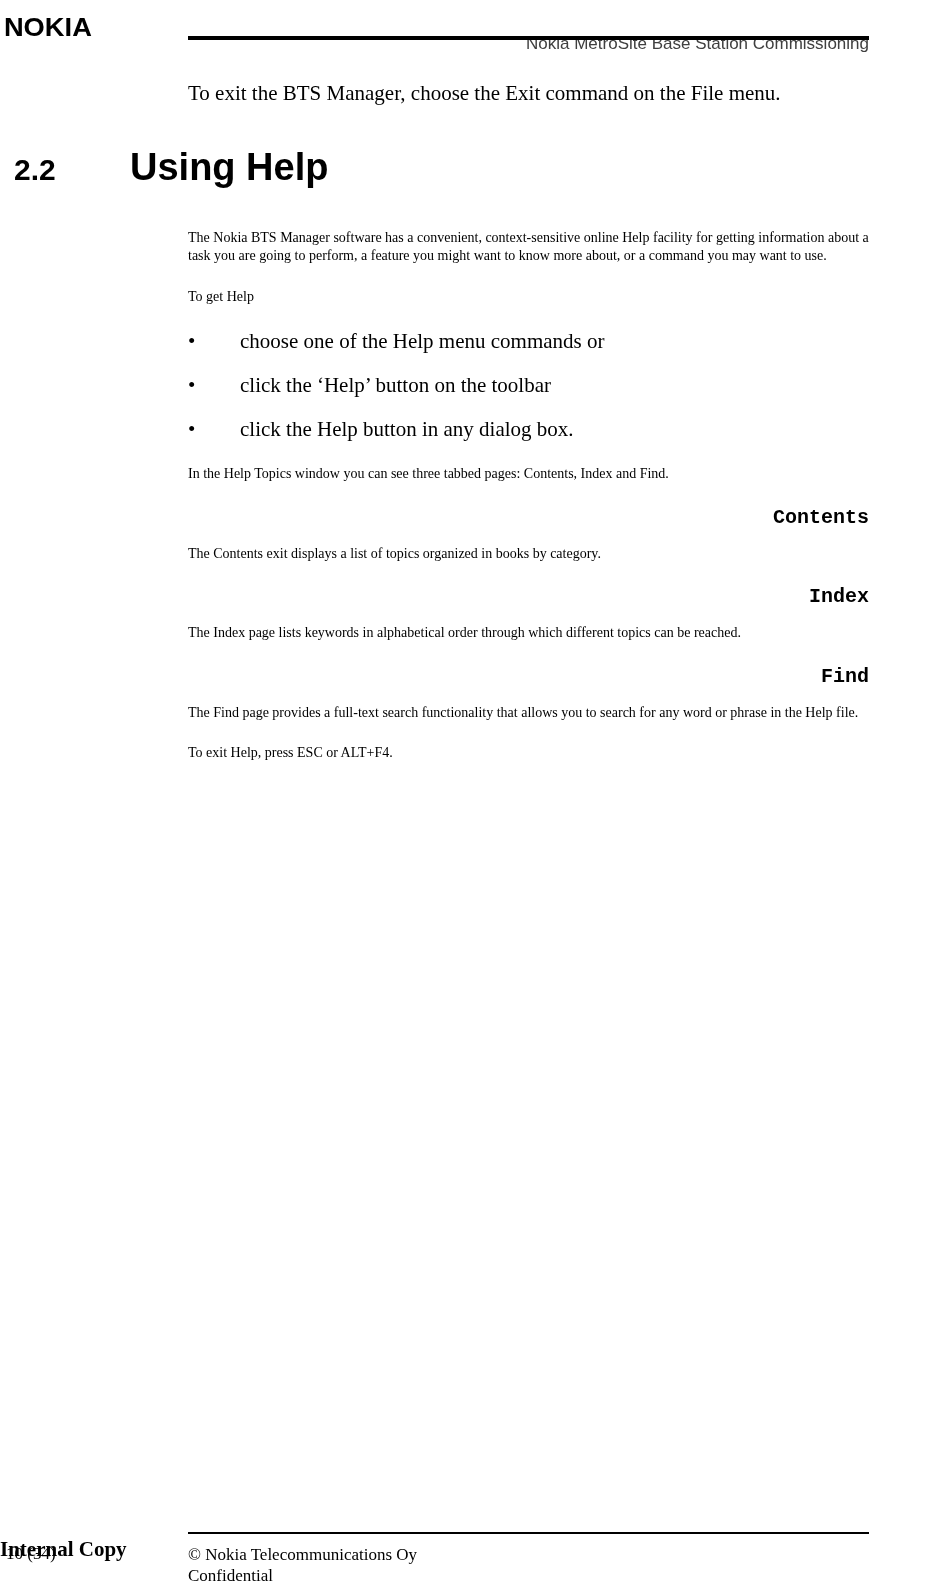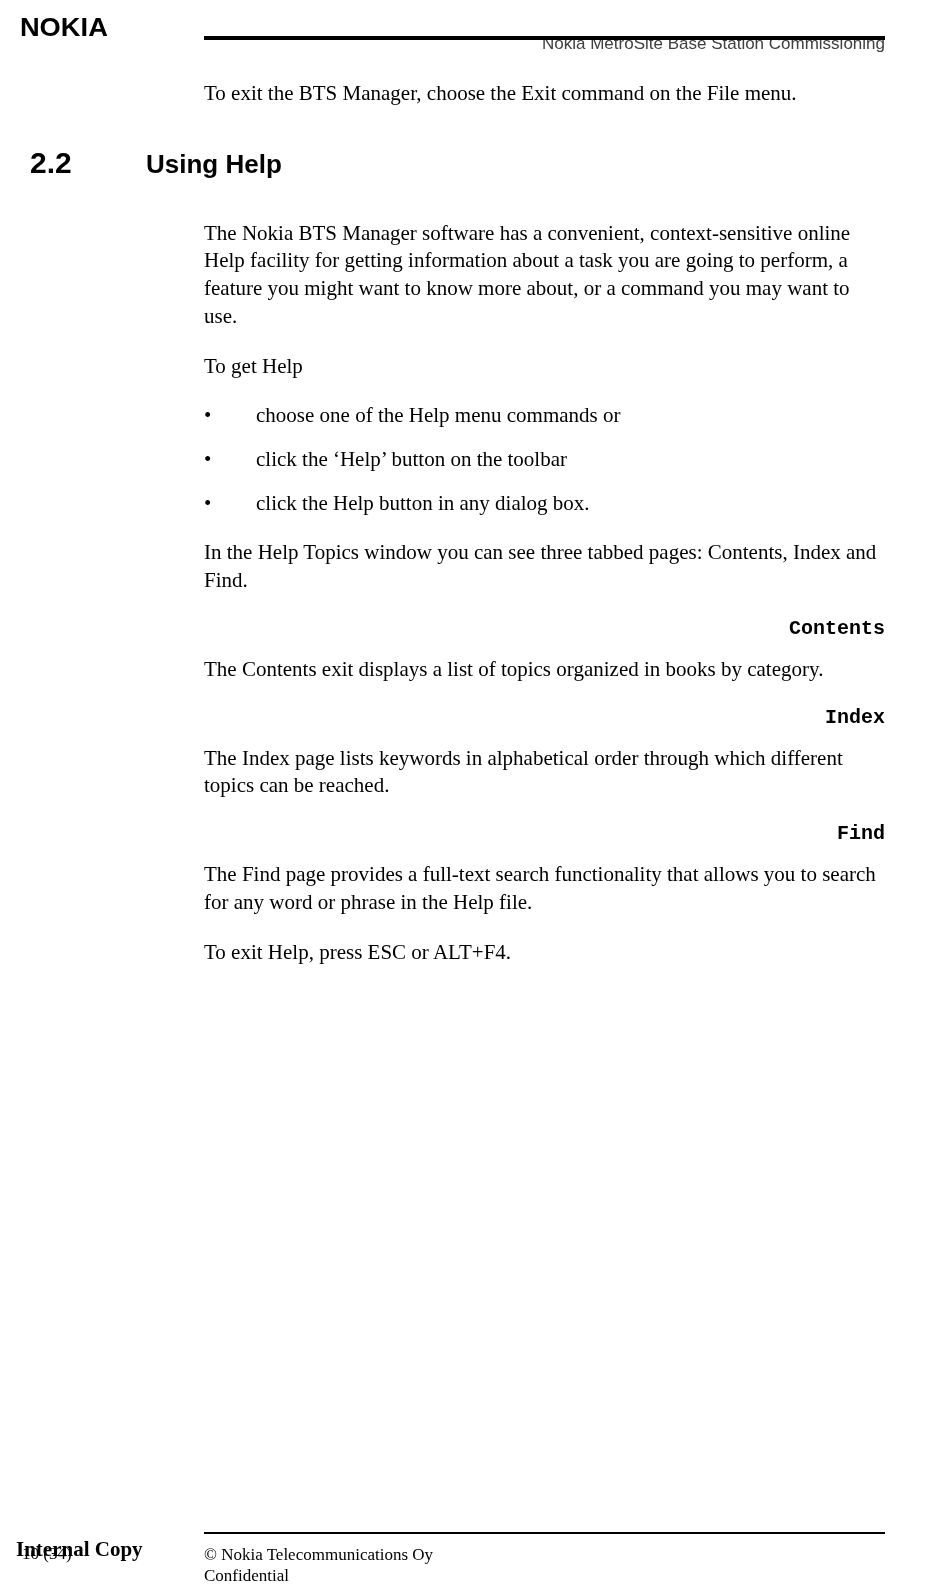--- a/index.html
+++ b/index.html
@@ -1,31 +1,31 @@
 <!DOCTYPE html>
 <html><head>
 <meta charset="utf-8">
 <style>
   * { margin: 0; padding: 0; box-sizing: border-box; }
   html, body { width: 944px; height: 1592px; background: #fff; font-family: "Helvetica Neue", Helvetica, Arial, sans-serif; color: #000; }
-  .page { position: relative; width: 876px; height: 1592px; margin-left: 16px; }
+  .page { position: relative; width: 876px; height: 1592px; }
 
   
   .header { position: absolute; top: 10px; left: 0; right: 0; height: 36px; }
   .logo { position: absolute; left: 6px; top: 2px; }
   .doc-title { position: absolute; right: 7px; top: 24px; font-size: 17px; color: #404040; }
   .hr-thick { position: absolute; left: 188px; right: 7px; top: 36px; border: none; border-top: 4px solid #000; }
 
   
   .content { position: absolute; left: 188px; right: 7px; top: 80px; }
   .para { font-size: 21px; line-height: 1.32; margin-bottom: 20px; font-family: "Times New Roman", Times, serif; }
   .section-row { display: flex; align-items: baseline; margin-top: 38px; margin-bottom: 40px; margin-left: -188px; }
   .section-num { width: 130px; font-size: 30px; font-weight: bold; font-family: Helvetica, Arial, sans-serif; padding-left: 14px; }
-  .section-title { font-size: 26px; font-weight: bold; font-family: Helvetica, Arial, sans-serif; }
-  .lead { font-size: 21px; line-height: 1.32; margin-bottom: 22px; font-family: "Times New Roman", Times, serif; }
+  .section-title { font-size: 38px; font-weight: bold; font-family: Helvetica, Arial, sans-serif; }
+  .lead { font-size: 14px; line-height: 1.32; margin-bottom: 22px; font-family: "Times New Roman", Times, serif; }
   ul.bullets { list-style: none; margin-bottom: 22px; }
   ul.bullets li { font-size: 21px; line-height: 1.32; font-family: "Times New Roman", Times, serif; padding-left: 52px; position: relative; margin-bottom: 16px; }
   ul.bullets li::before { content: "•"; position: absolute; left: 0; top: 0; font-size: 21px; }
   .sub-head { font-family: "Courier New", Courier, monospace; font-weight: bold; font-size: 20px; margin-bottom: 16px; margin-top: 8px; text-align: right; }
 
   
   .hr-thin { position: absolute; left: 188px; right: 7px; bottom: 58px; border: none; border-top: 2px solid #000; }
   .footer { position: absolute; left: 0; right: 7px; bottom: 8px; height: 44px; font-family: Liberation Serif, serif; }
   .foot-left-pg { position: absolute; left: 6px; top: 4px; font-size: 17px; }
   .foot-col1 { position: absolute; left: 188px; top: 4px; font-size: 17px; line-height: 1.25; }

